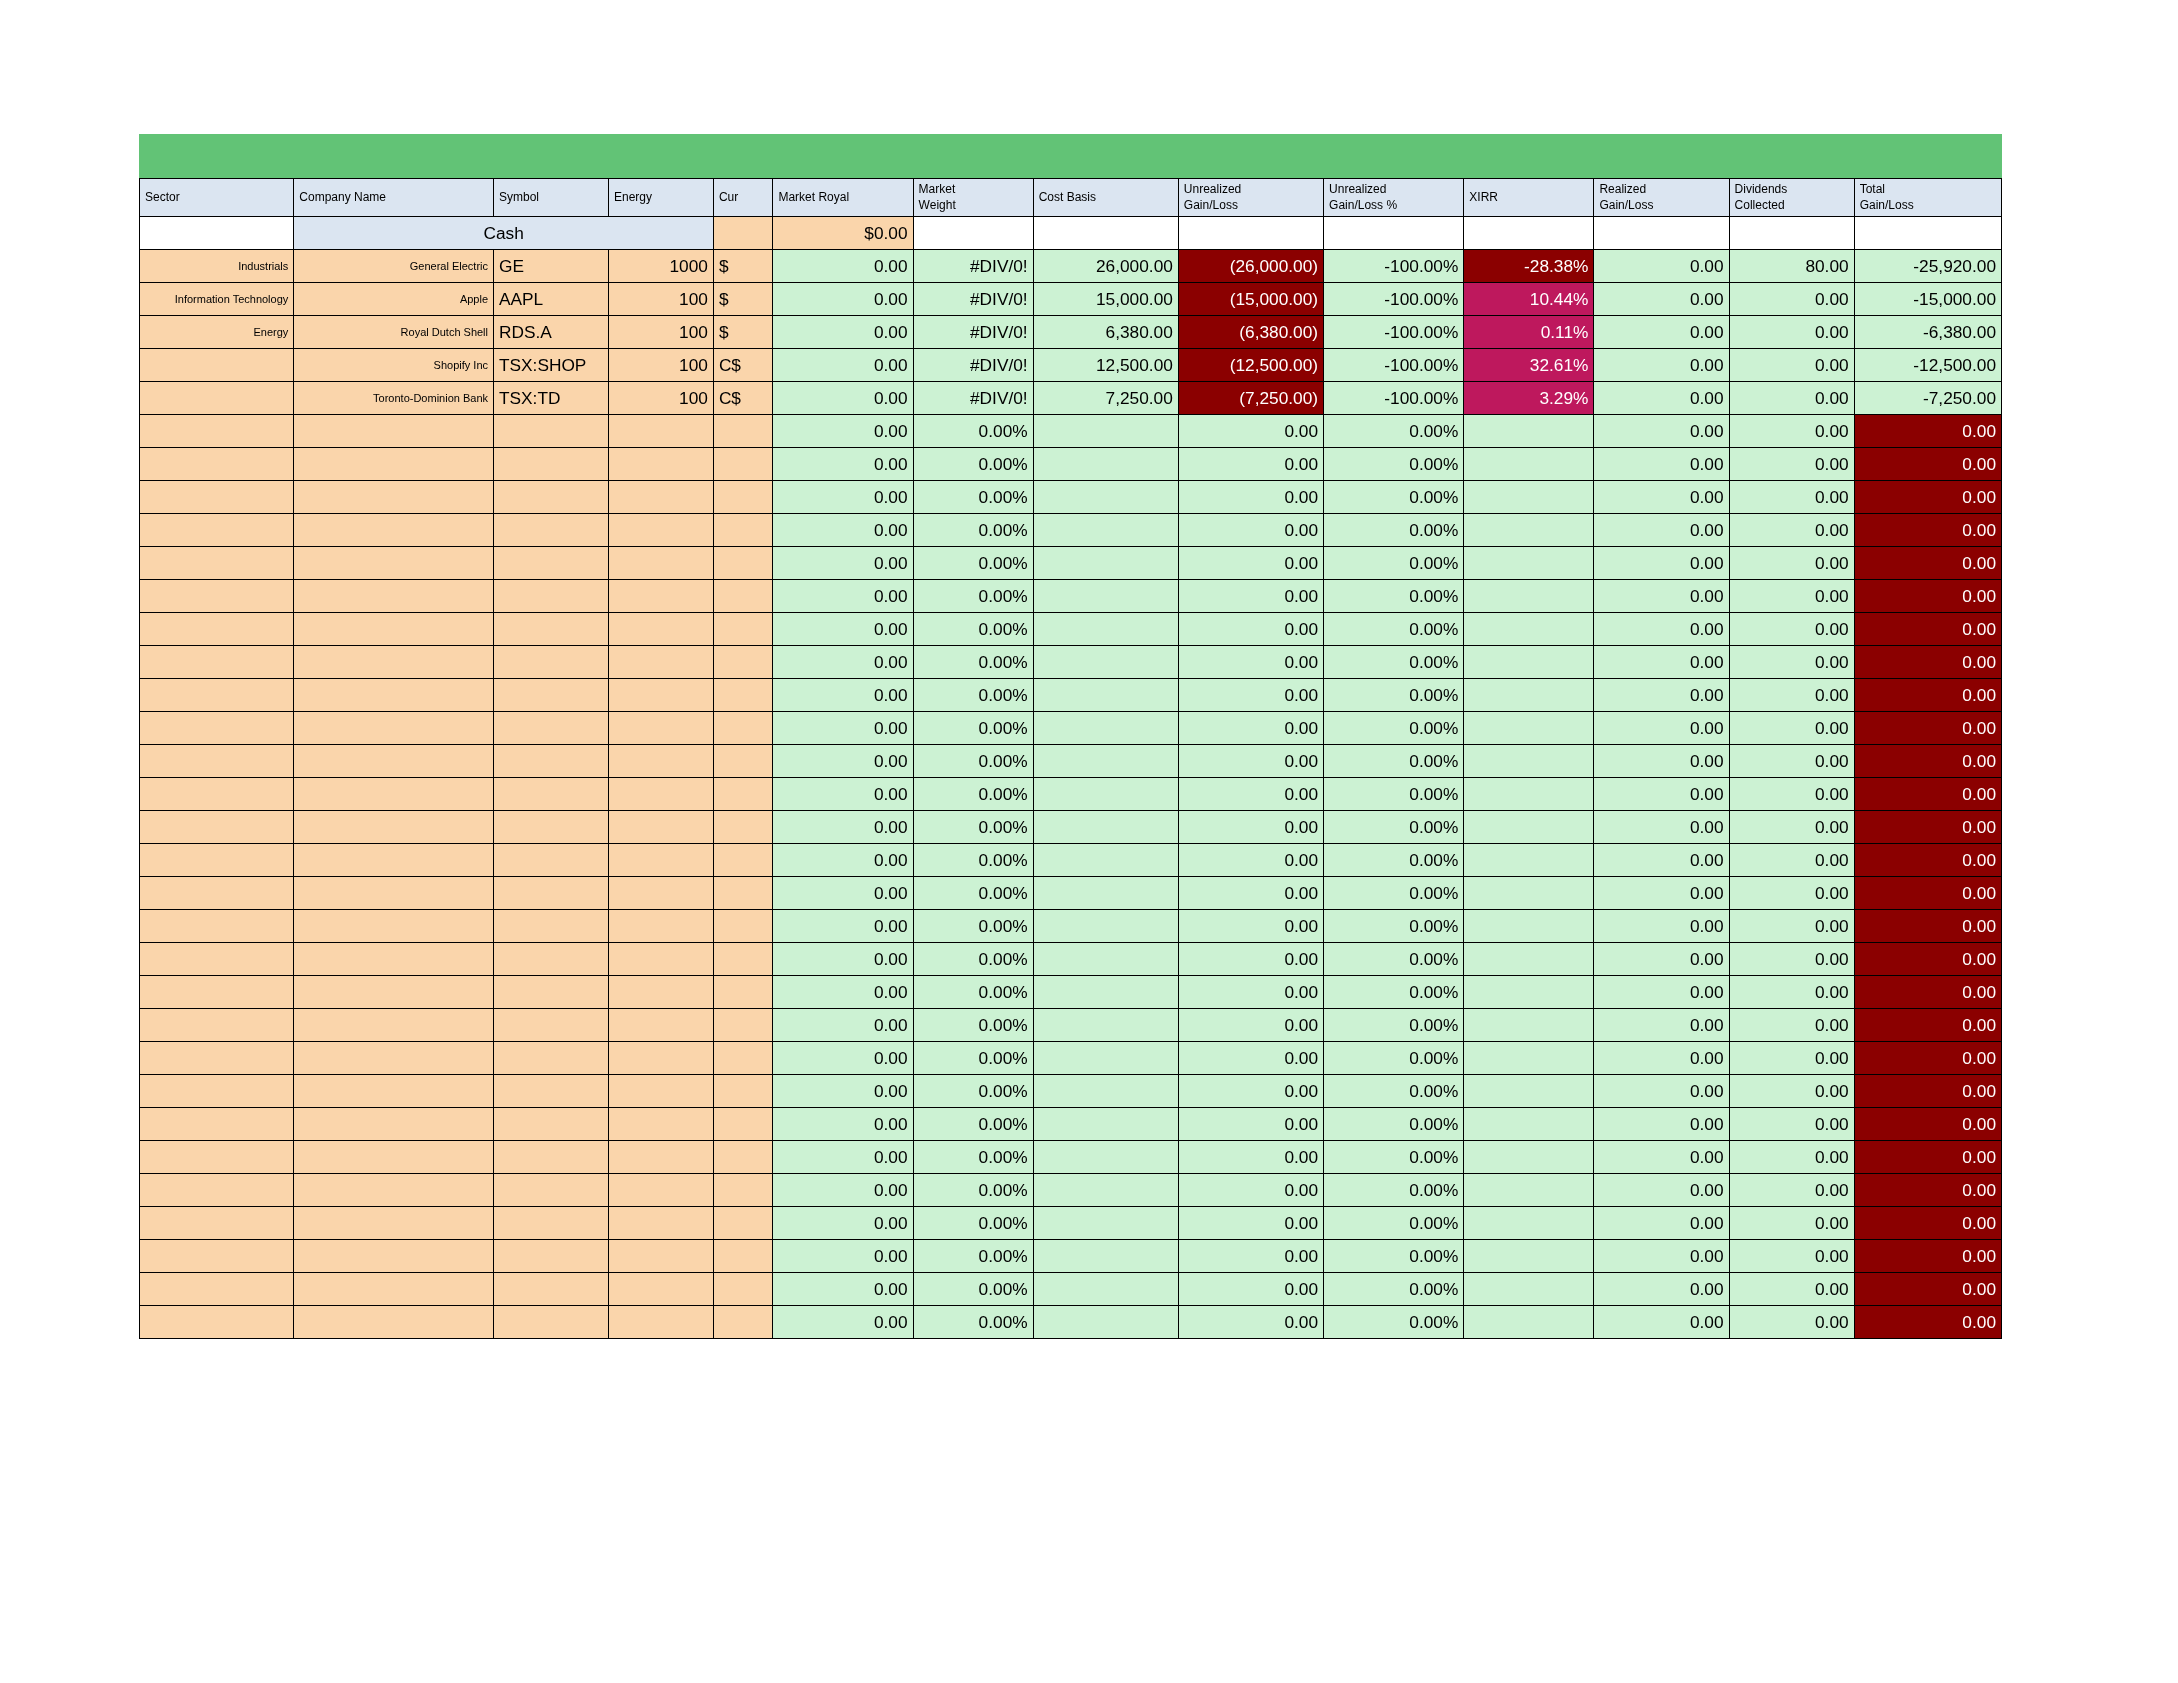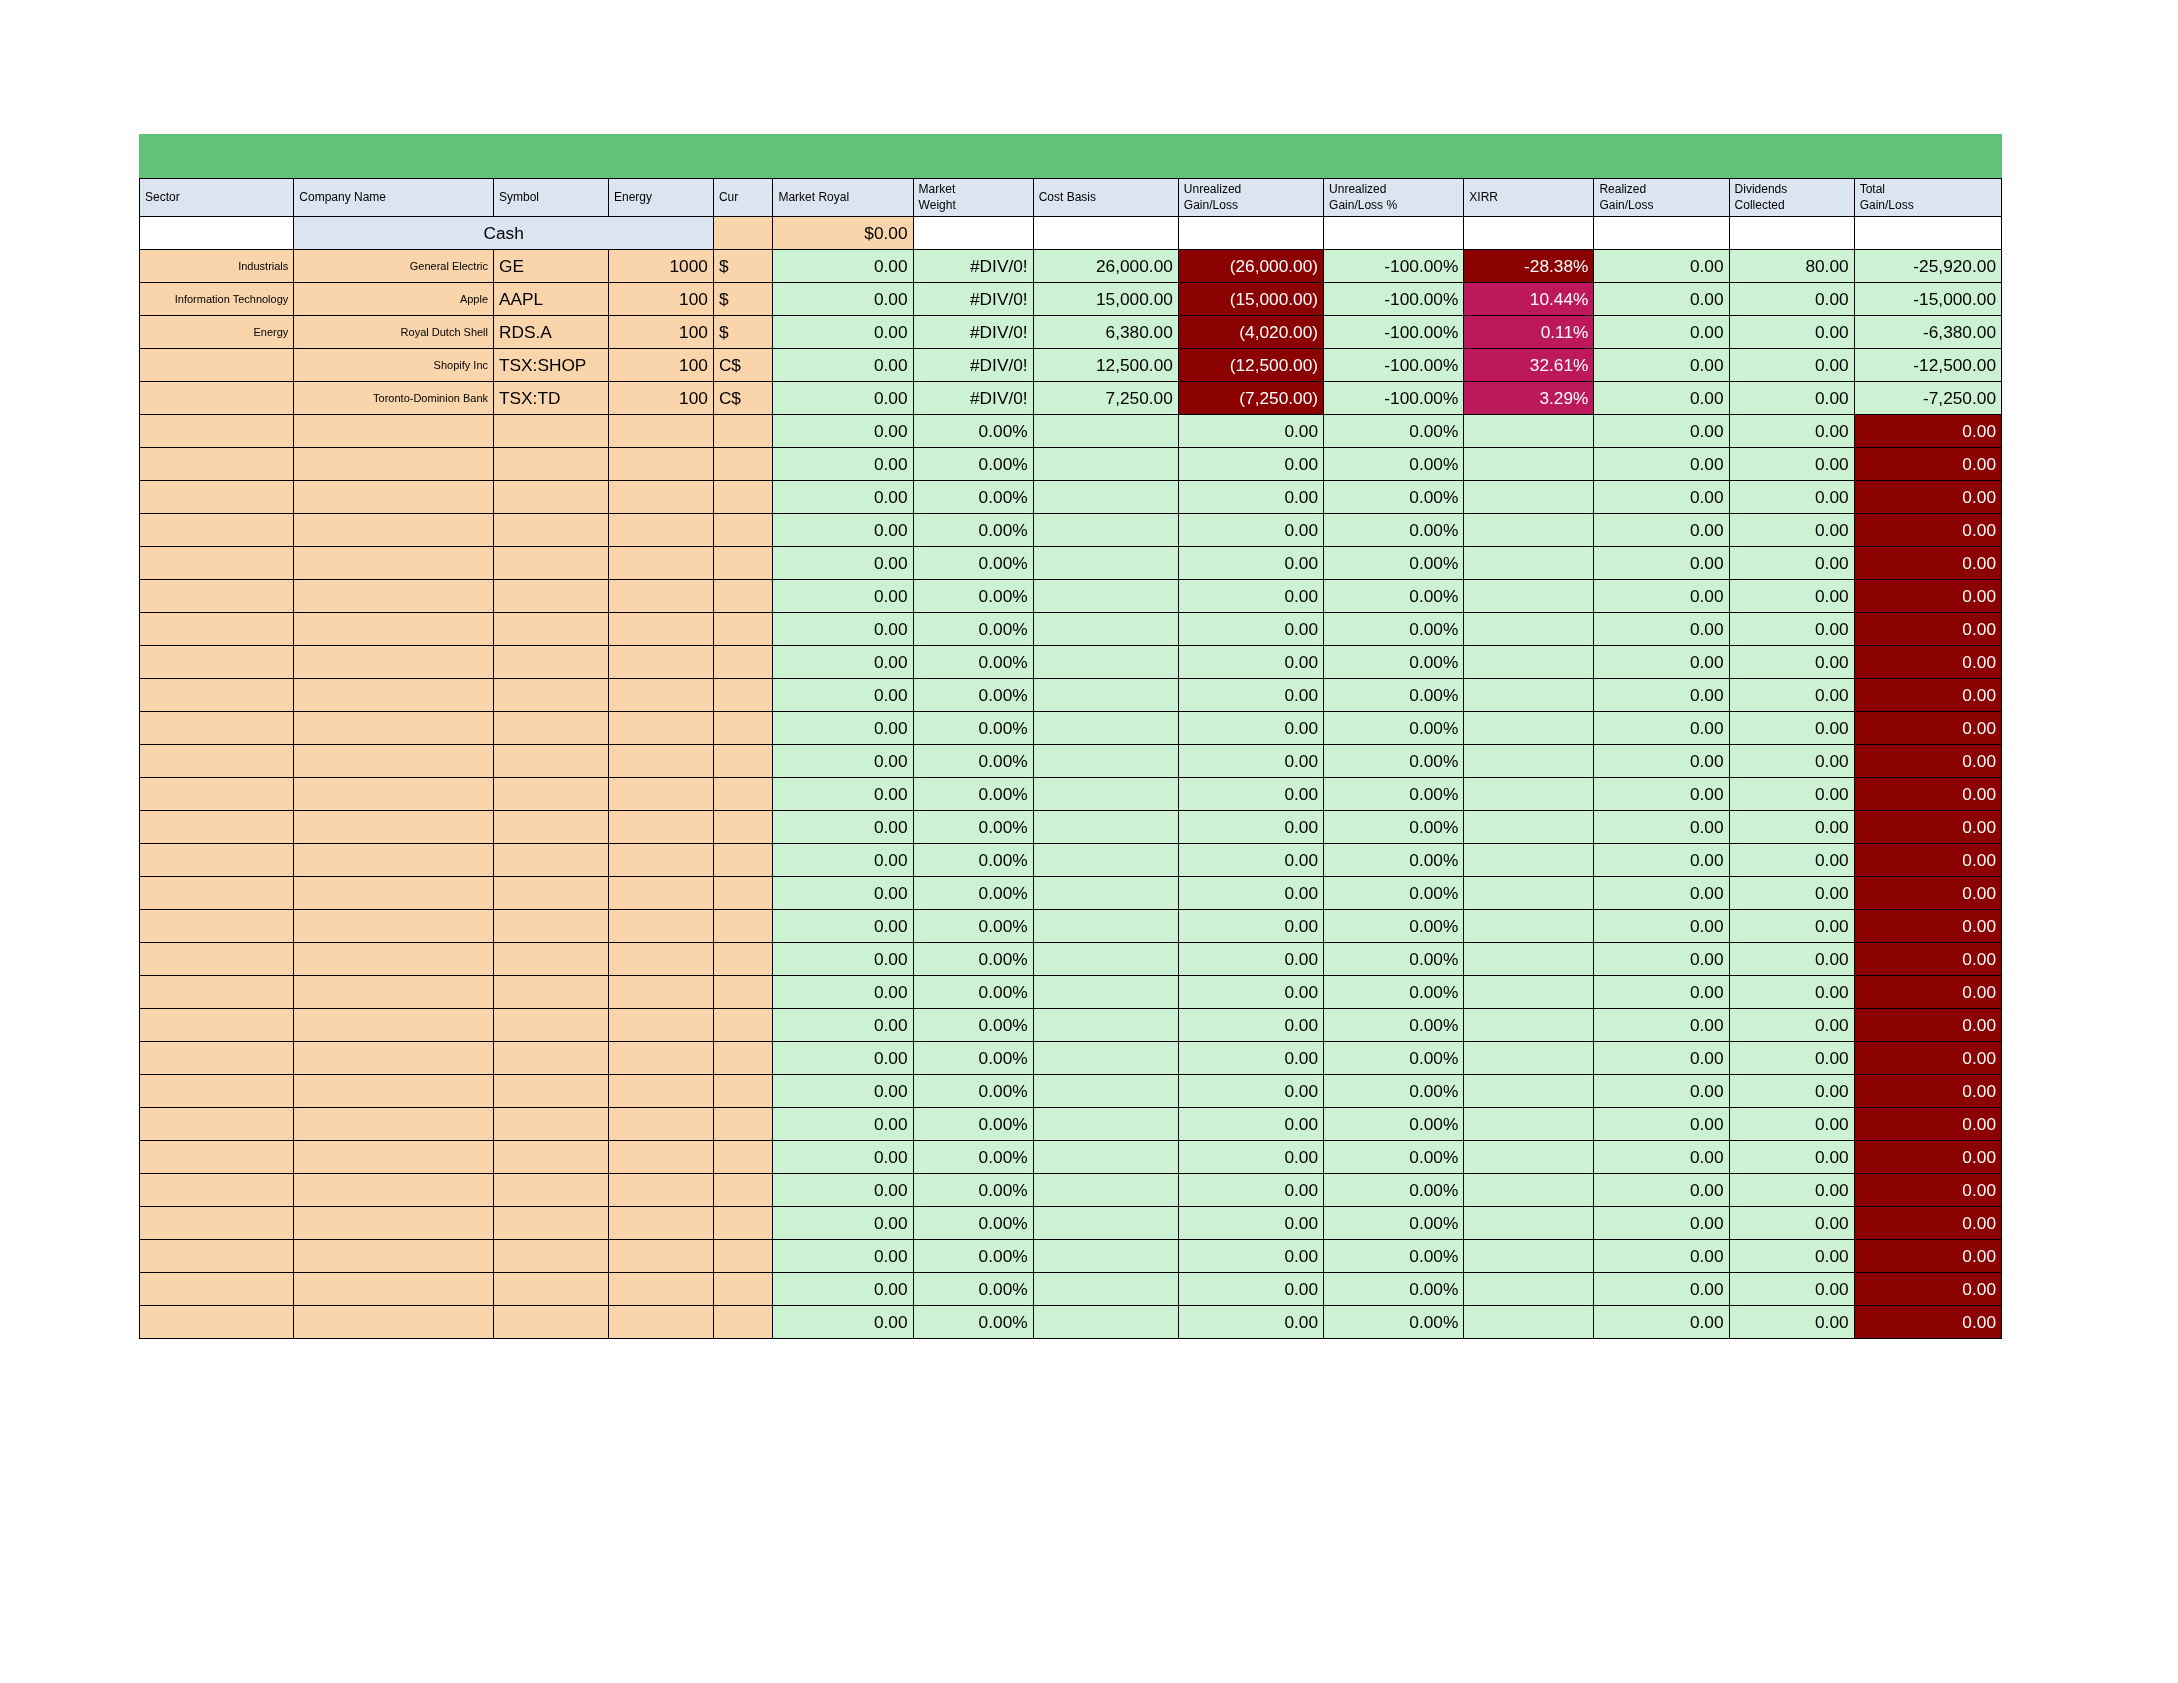--- a/index.html
+++ b/index.html
@@ -202,21 +202,21 @@
           </tr>
           <tr>
             <td class="orange left wrap2">Energy</td>
             <td class="orange left wrap2">Royal Dutch Shell</td>
             <td class="orange left">RDS.A</td>
             <td class="orange right">100</td>
             <td class="orange left">$</td>
             <td class="green right">0.00</td>
             <td class="green right">#DIV/0!</td>
             <td class="green right">6,380.00</td>
-            <td class="darkred right">(4,020.00)</td>
+            <td class="darkred right">(6,380.00)</td>
             <td class="green right">-100.00%</td>
             <td class="darkgreen right">0.11%</td>
             <td class="green right">0.00</td>
             <td class="green right">0.00</td>
             <td class="green right">-6,380.00</td>
           </tr>
           <tr>
             <td class="orange left wrap2"></td>
             <td class="orange left wrap2">Shopify Inc</td>
             <td class="orange left">TSX:SHOP</td>

